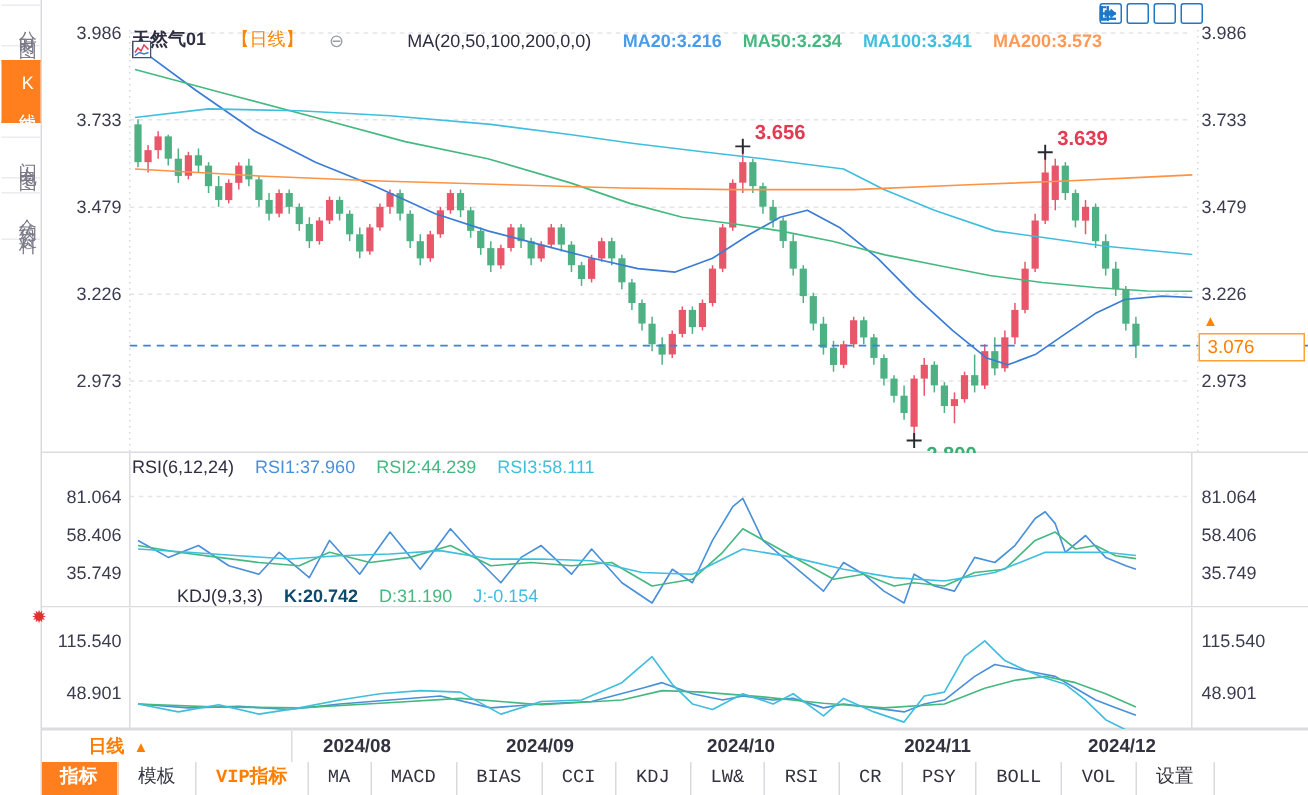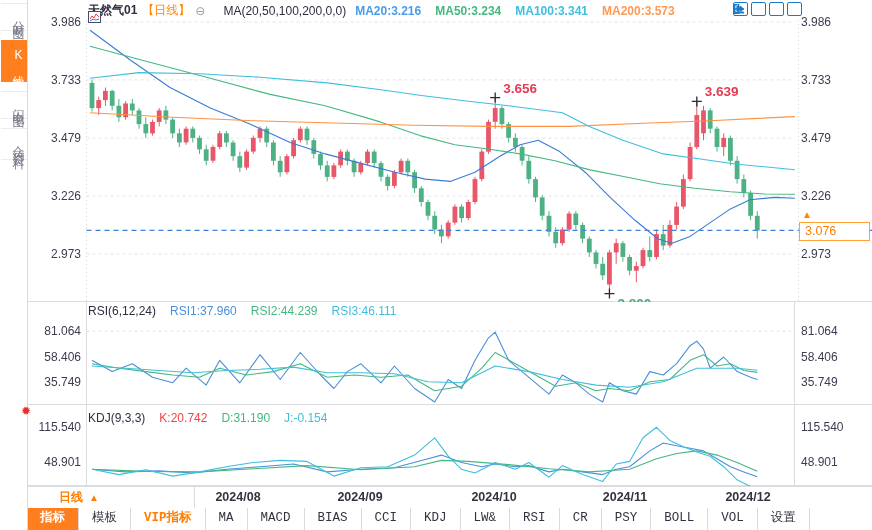--- a/index.html
+++ b/index.html
@@ -11,22 +11,22 @@
   
   .sidebar{position:absolute;left:0;top:0;bottom:0;width:27px;background:#fff;
            border-right:1px solid #d9d9de;z-index:8;display:flex;flex-direction:column;
            align-items:center;padding-top:3px;gap:9px;}
   .side-tab{writing-mode:vertical-rl;text-orientation:upright;letter-spacing:4px;
             font-size:12px;color:#7a7a88;width:26px;text-align:center;padding:7px 0;
             border-top:1px solid #ececf0;border-bottom:1px solid #ececf0;cursor:pointer;}
   .side-tab.sel{background:#ff7e1e;color:#fff;border-color:#ff7e1e;}
 
   
-  .hdr{position:absolute;left:88px;top:2px;height:17px;display:flex;align-items:center;
-       gap:9px;z-index:6;white-space:nowrap;}
+  .hdr{position:absolute;left:88px;top:18px;height:17px;display:flex;align-items:center;
+       gap:21px;z-index:6;white-space:nowrap;}
   .hdr .sym{color:#2e2e40;font-weight:bold;}
   .hdr .per{color:#ff8400;}
   .hdr .collapse{color:#9aa0a8;font-size:12px;}
   .hdr .formula{color:#2e2e40;}
   .toolicons{position:absolute;right:70px;top:2px;display:flex;gap:3px;z-index:9;}
   .ticon{width:15px;height:14px;border:1px solid #1d79c8;border-radius:2px;box-sizing:border-box;
          display:flex;align-items:center;justify-content:center;color:#1d79c8;
          font-size:9px;line-height:1;background:#fff;cursor:pointer;}
 
   
@@ -378,30 +378,30 @@
   </div>
 
   <div class="price-arrow">▲</div>
   <div class="price-tag">3.076</div>
 
   <div class="phdr" style="top:304px;justify-content:space-between;">
     <span class="t">RSI(6,12,24)</span>
     <span id="rsiVals" style="display:flex;gap:14px;">
         <span style="color: rgb(74, 144, 217);">RSI1:37.960</span>
         <span style="color: rgb(69, 184, 127);">RSI2:44.239</span>
-        <span style="color: rgb(63, 190, 222);">RSI3:46.111</span>
+        <span style="color: rgb(63, 190, 222);">RSI3:58.111</span>
       </span>
   </div>
 
   <span class="sun-icon">✹</span>
 
-  <div class="phdr" style="top:411px;">
+  <div class="phdr" style="top:390px;margin-left:30px;">
     <span class="t">KDJ(9,3,3)</span>
     <span id="kdjVals" style="display:flex;gap:14px;">
-        <span style="color: #ef4444;">K:20.742</span>
+        <span style="color: #0c4a6e; font-weight: bold;">K:20.742</span>
         <span style="color: rgb(69, 184, 127);">D:31.190</span>
         <span style="color: rgb(63, 190, 222);">J:-0.154</span>
       </span>
   </div>
 
   <div class="xrow">
     <div class="pcell">
       <span>日线</span><span class="tri">▲</span>
     </div>
     <span id="xlabels"></span>

